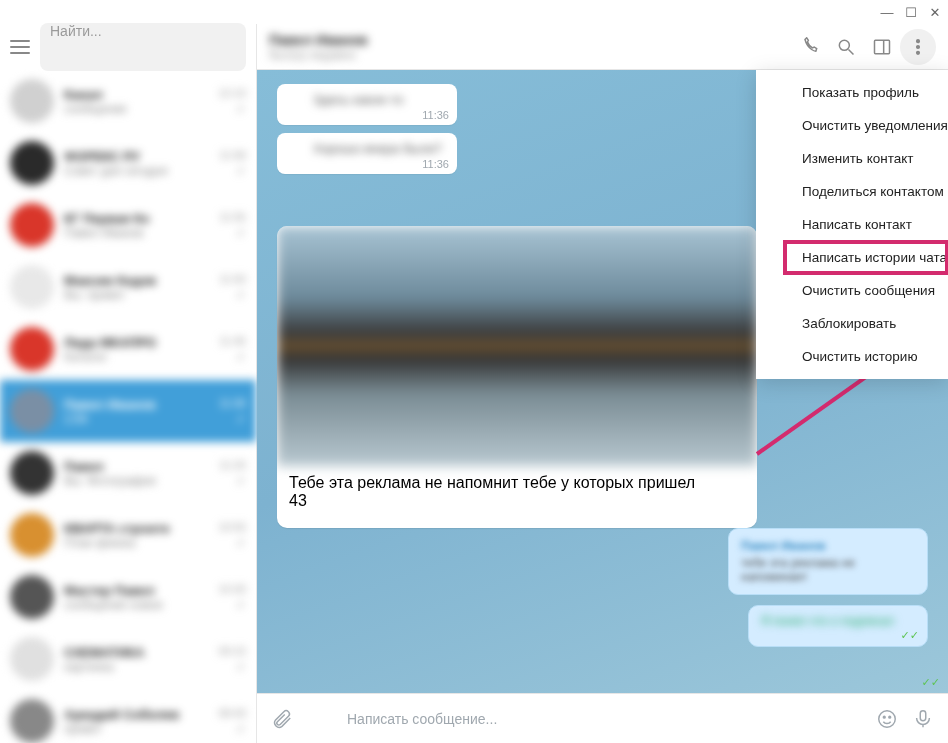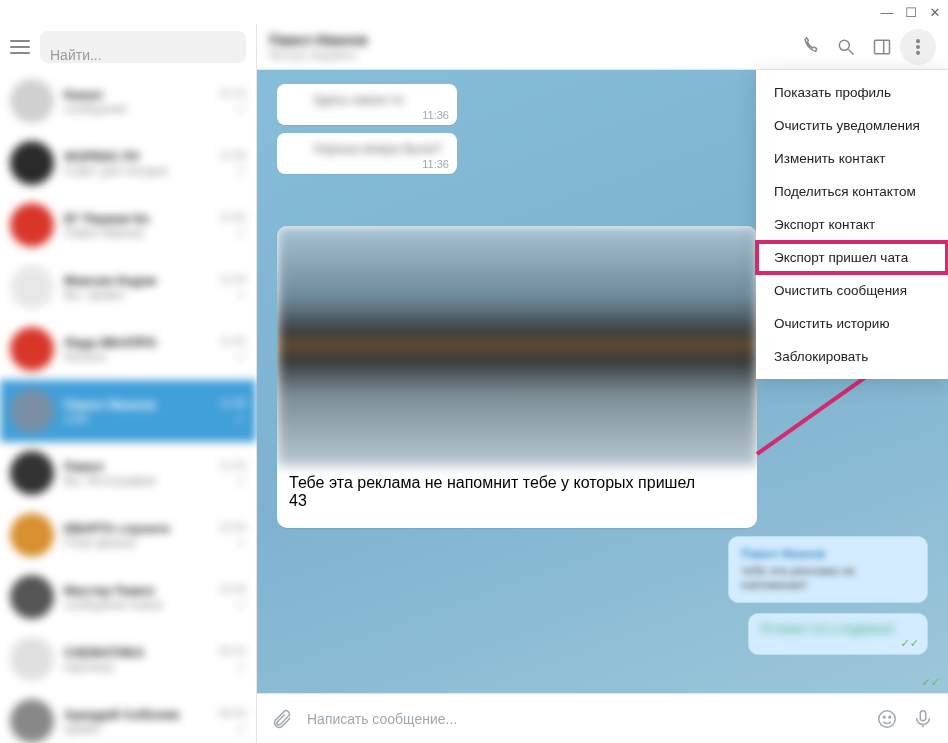--- a/index.html
+++ b/index.html
@@ -10,21 +10,21 @@
   .titlebar .win-btn { width: 14px; height: 14px; display: flex; align-items: center; justify-content: center; color: #666; font-size: 13px; }
 
   .app { display: flex; height: calc(100% - 24px); }
 
   
   .left { width: 257px; border-right: 1px solid #e6e6e6; display: flex; flex-direction: column; background: #fff; }
   .left-top { height: 46px; display: flex; align-items: center; padding: 0 10px; gap: 10px; }
   .hamburger { width: 20px; height: 14px; position: relative; }
   .hamburger span { position: absolute; left: 0; right: 0; height: 2px; background: #888; border-radius: 1px; }
   .hamburger span:nth-child(1){ top:0; } .hamburger span:nth-child(2){ top:6px;} .hamburger span:nth-child(3){ top:12px;}
-  .search { flex: 1; background: #f1f1f1; border-radius: 8px; height: 32px; display: flex; align-items: flex-end; padding: 0 10px; }
+  .search { flex: 1; background: #f1f1f1; border-radius: 8px; height: 48px; display: flex; align-items: flex-start; padding: 0 10px; }
   .search input { border: none; background: transparent; outline: none; width: 100%; font-size: 14px; color: #333; }
   .search input::placeholder { color: #9a9a9a; }
 
   .chatlist { flex: 1; overflow: hidden; filter: blur(4px); }
   .chat-item { height: 62px; display: flex; align-items: center; padding: 0 10px; gap: 10px; }
   .chat-item .ava { width: 44px; height: 44px; border-radius: 50%; background: #ccc; flex-shrink: 0; }
   .chat-item .body { flex: 1; overflow: hidden; }
   .chat-item .row1 { display:flex; justify-content:space-between; font-size:13px; }
   .chat-item .name { font-weight:600; color:#222; }
   .chat-item .time { font-size:11px; color:#999; }
@@ -40,38 +40,38 @@
   .header .subtitle { font-size:12px; color:#999; }
   .header .hbtn { width:36px; height:36px; display:flex; align-items:center; justify-content:center; color:#888; border-radius:50%; }
   .header .hbtn.active { background:#f0f0f0; }
   .header svg { width:20px; height:20px; stroke:#888; fill:none; stroke-width:1.8; }
 
   .messages { flex:1; background: linear-gradient(160deg, #86bdd8 0%, #7db2d0 50%, #9cc7da 100%); padding: 14px 20px; overflow:hidden; position:relative; }
   .msg { background:#fff; border-radius:8px; padding:8px 12px; margin-bottom:8px; max-width:420px; box-shadow:0 1px 1px rgba(0,0,0,.05); position:relative; }
   .msg.in { margin-right:auto;padding-left:36px; }
   .msg .blur-text { filter: blur(4px); color:#555; font-size:13px; }
   .msg .time { font-size:11px; color:#a0a8af; position:absolute; right:8px; bottom:4px; }
-  .photo-msg { width:480px; border-radius:10px; overflow:hidden; background:#fff; margin-bottom:8px; box-shadow:0 1px 1px rgba(0,0,0,.08); }
+  .photo-msg { width:480px; border-radius:10px; overflow:hidden; background:#fff; margin-bottom:0; box-shadow:0 1px 1px rgba(0,0,0,.08); }
   .photo-msg .photo { height: 240px; background: linear-gradient(#a8c4d4 0%, #6d8a9b 30%, #3a3a3a 45%, #6b5230 50%, #333 55%, #7a8c94 70%, #b8c8d0 100%); filter: blur(6px); }
   .photo-msg .caption { padding:8px 12px 18px; position:relative; }
   .out-bubble { background:#d4ecff; border:1px solid #b8def7; border-radius:10px; padding:8px 12px 18px; margin-left:auto; max-width:200px; position:relative; margin-bottom:10px; }
   .out-bubble .blur-text { filter:blur(4px); color:#2a6; font-size:12px; }
   .out-forward { background:#d4ecff; border:1px solid #b8def7; border-radius:10px; padding:10px 12px; margin-left:auto; width:200px; margin-bottom:10px; }
   .out-forward .fname { color:#3a8dc4; font-size:12px; font-weight:600; filter:blur(3px); }
   .out-forward .ftext { color:#555; font-size:12px; filter:blur(3px); margin-top:3px; }
   .tick { position:absolute; right:8px; bottom:4px; color:#5dc452; font-size:11px; }
 
   .composer { height:50px; border-top:1px solid #e6e6e6; background:#fff; display:flex; align-items:center; padding:0 14px; gap:14px; }
-  .composer input { flex:1; border:none; outline:none; font-size:14px; color:#333; }
+  .composer input { flex:1; border:none; outline:none; font-size:14px; color:#333;margin-left:40px; }
   .composer input::placeholder { color:#a0a8af; }
   .composer svg { width:22px; height:22px; stroke:#a0a8af; fill:none; stroke-width:1.6; }
 
   
   .menu { position:absolute; top:46px; right:0; width:192px; background:#fff; box-shadow:0 4px 20px rgba(0,0,0,.15); z-index:10; padding:6px 0; }
-  .menu-item { height:33px; display:flex; align-items:center; padding:0 18px; font-size:13.5px; color:#222; cursor:pointer; white-space:nowrap; }
+  .menu-item { height:33px; display:flex; align-items:center; padding:0 18px; font-size:13.5px; color:#222; cursor:pointer; white-space:nowrap;margin-left:28px; }
   .menu-item.highlighted { outline:4px solid #d32b6e; outline-offset:-3px; }
 
   
   .arrow-svg { position:absolute; top:200px; left:470px; width:300px; height:250px; z-index:5; pointer-events:none; }
 </style>
 </head>
 <body>
 
 <div class="titlebar">
   <div class="win-btn">—</div>
@@ -317,25 +317,25 @@
           </marker>
         </defs>
       <line x1="30" y1="230" x2="270" y2="60" stroke="#d32b6e" stroke-width="4" marker-end="url(#ah)"></line>
     </svg>
 
     <div class="menu" id="menu">
         <div class="menu-item">Показать профиль</div>
         <div class="menu-item">Очистить уведомления</div>
         <div class="menu-item">Изменить контакт</div>
         <div class="menu-item">Поделиться контактом</div>
-        <div class="menu-item">Экспорт контакт</div>
-        <div class="menu-item highlighted">Экспорт пришел чата</div>
+        <div class="menu-item">Написать контакт</div>
+        <div class="menu-item highlighted">Написать истории чата</div>
         <div class="menu-item">Очистить сообщения</div>
+        <div class="menu-item">Заблокировать</div>
         <div class="menu-item">Очистить историю</div>
-        <div class="menu-item">Заблокировать</div>
       </div>
 
     <div class="composer">
       <svg viewBox="0 0 24 24">
           <path d="M21 11l-9 9a5 5 0 0 1-7-7l9-9a3.5 3.5 0 0 1 5 5l-9 9a2 2 0 0 1-3-3l8-8"></path>
         </svg>
       <input type="text" placeholder="Написать сообщение..." style="">
       <svg viewBox="0 0 24 24">
           <circle cx="12" cy="12" r="9"></circle>
           <circle cx="9" cy="10" r="1" fill="#a0a8af"></circle>

